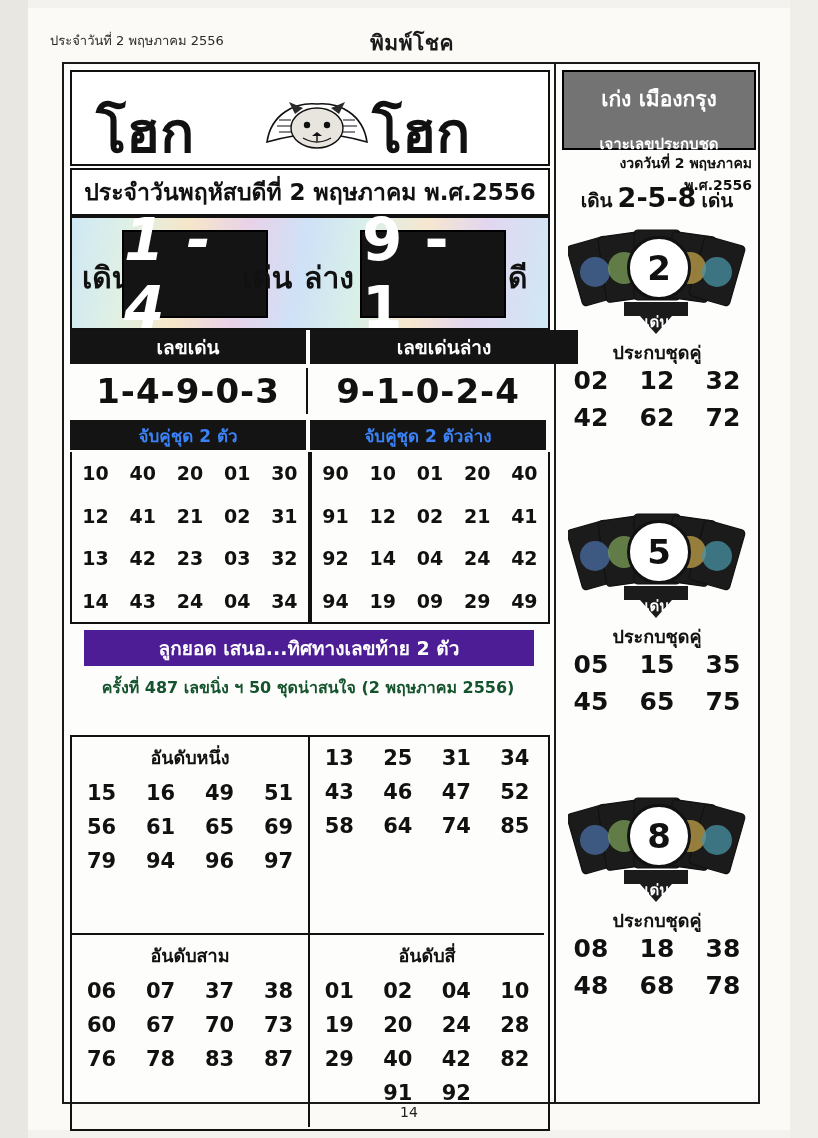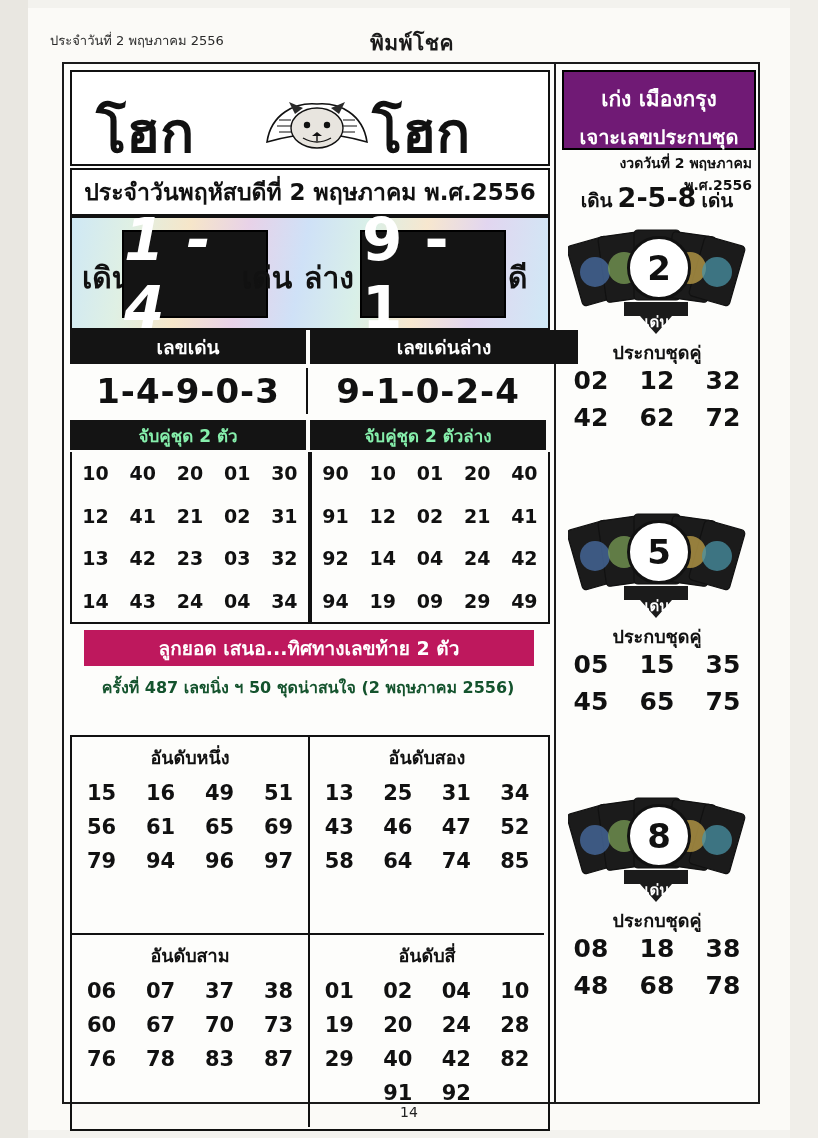--- a/index.html
+++ b/index.html
@@ -41,50 +41,50 @@
   .subhdr span{color:#fff;font-size:19px;font-weight:bold;}
   .sh1{left:6px;width:236px;}
   .sh2{left:246px;width:268px;}
 
   .bignum{position:absolute;top:304px;height:46px;display:flex;align-items:center;justify-content:center;}
   .bignum span{font-size:34px;font-weight:bold;color:#111;letter-spacing:1px;}
   .bn1{left:6px;width:236px;border-right:2px solid #111;}
   .bn2{left:246px;width:236px;}
 
   .pairhdr{position:absolute;top:356px;height:30px;background:#141414;display:flex;align-items:center;justify-content:center;}
-  .pairhdr span{color:#86efac;font-size:17px;font-weight:bold;}
+  .pairhdr span{color:#3b82f6;font-size:17px;font-weight:bold;}
   .ph1{left:6px;width:236px;}
   .ph2{left:246px;width:236px;}
 
   .pairgrid{position:absolute;top:388px;height:170px;}
   .pg1{left:6px;width:236px;border:2px solid #111;border-top:none;}
   .pg2{left:246px;width:236px;border:2px solid #111;border-top:none;}
   .pairgrid table{width:100%;height:100%;border-collapse:collapse;}
   .pairgrid td{text-align:center;font-size:19px;font-weight:bold;color:#111;}
 
-  .lukyod{position:absolute;left:20px;top:566px;width:450px;height:36px;background:#be185d;display:flex;align-items:center;justify-content:center;}
+  .lukyod{position:absolute;left:20px;top:566px;width:450px;height:36px;background:#4c1d95;display:flex;align-items:center;justify-content:center;}
   .lukyod span{color:#fff;font-size:19px;font-weight:bold;}
 
   .noteline{position:absolute;left:6px;top:608px;width:476px;height:30px;display:flex;align-items:center;justify-content:center;}
   .noteline span{font-size:16px;font-weight:bold;color:#14532d;}
 
   .rankbox{position:absolute;left:6px;top:640px;width:476px;height:392px;border:2px solid #111;margin-top:31px;}
   .rq{position:absolute;}
   .rq .t{text-align:center;font-size:18px;font-weight:bold;color:#111;padding-top:6px;}
   .rq table{width:100%;border-collapse:collapse;margin-top:4px;}
   .rq td{text-align:center;font-size:21px;font-weight:bold;color:#111;padding:5px 0;}
   .q1{left:0;top:0;width:236px;height:196px;border-right:2px solid #111;border-bottom:2px solid #111;}
   .q2{left:238px;top:0;width:234px;height:196px;border-bottom:2px solid #111;}
   .q3{left:0;top:198px;width:236px;height:192px;border-right:2px solid #111;}
   .q4{left:238px;top:198px;width:234px;height:192px;}
 
   
-  .rhead{position:absolute;left:6px;top:6px;width:190px;height:76px;background:#701a75;border:2px solid #000;text-align:center;}
+  .rhead{position:absolute;left:6px;top:6px;width:190px;height:76px;background:#737373;border:2px solid #000;text-align:center;}
   .rhead .t1{color:#fff;font-size:21px;font-weight:bold;margin-top:10px;}
-  .rhead .t2{color:#fff;font-size:20px;font-weight:bold;margin-top:6px;}
+  .rhead .t2{color:#fff;font-size:15px;font-weight:bold;margin-top:17px;}
   .rdate{position:absolute;left:6px;top:88px;width:190px;height:24px;text-align:right;font-size:14px;font-weight:bold;color:#111;}
   .rtern{position:absolute;left:6px;top:118px;width:190px;height:36px;text-align:center;}
   .rtern .lbl{font-size:19px;font-weight:bold;color:#111;}
   .rtern .num{font-size:27px;font-weight:bold;color:#111;}
 
   .cardblock{position:absolute;left:2px;width:198px;height:258px;}
   .cb1{top:158px;}
   .cb2{top:442px;}
   .cb3{top:726px;}
   .fan{position:absolute;left:10px;top:0;width:178px;height:92px;}
@@ -276,21 +276,20 @@
               <td>79</td>
               <td>94</td>
               <td>96</td>
               <td>97</td>
             </tr>
           </tbody>
             </table>
         </div>
 
         <div class="rq q2">
-          <div class="t">อันดับสอง</div>
           <table>
             <tbody>
                 <tr>
               <td>13</td>
               <td>25</td>
               <td>31</td>
               <td>34</td>
             </tr>
             <tr>
               <td>43</td>

